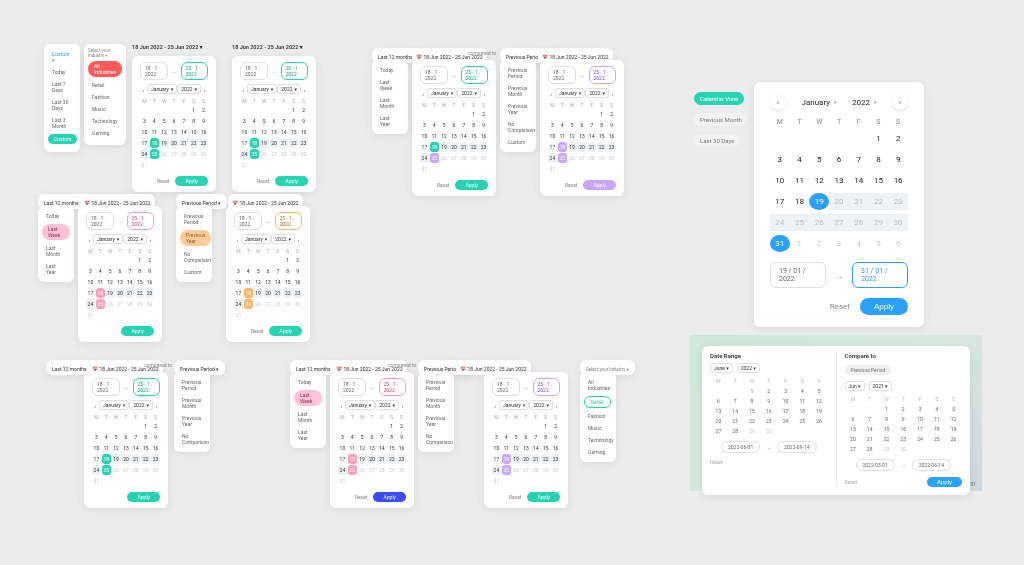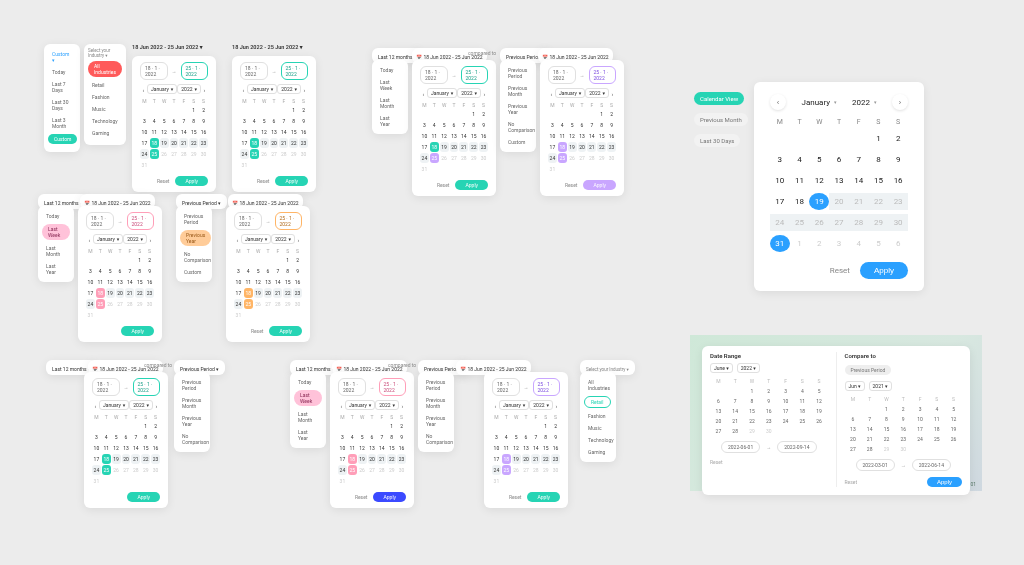--- a/index.html
+++ b/index.html
@@ -865,20 +865,25 @@
         <span class="bd rng">29</span>
         <span class="bd rng">30</span>
         <span class="bd end">31</span>
         <span class="bd mut">1</span>
         <span class="bd mut">2</span>
         <span class="bd mut">3</span>
         <span class="bd mut">4</span>
         <span class="bd mut">5</span>
         <span class="bd mut">6</span>
       </div>
+    <div class="inputs">
+      <span class="din">19 / 01 / 2022</span>
+      <span style="font-size:10px;color:#999;">→</span>
+      <span class="din act">31 / 01 / 2022</span>
+    </div>
     <div class="ft">
       <span class="reset">Reset</span>
       <button class="apply">Apply</button>
     </div>
   </div>
 
   <div class="mapbg" style="left:690px;top:335px;width:292px;height:156px;">
     <div style="position:absolute;right:6px;bottom:4px;font-size:5px;color:#5a7a6a;">Apr 01</div>
     <div style="position:absolute;left:56px;bottom:4px;font-size:5px;color:#5a7a6a;">World</div>
   </div>

